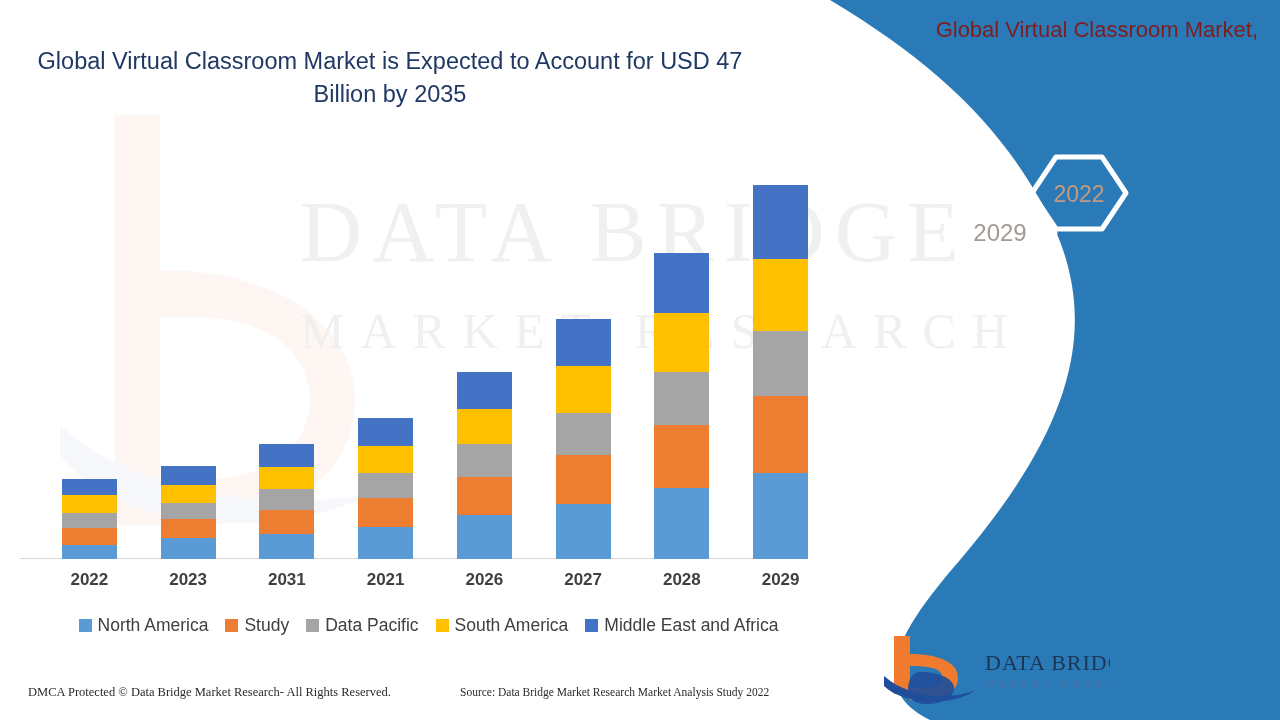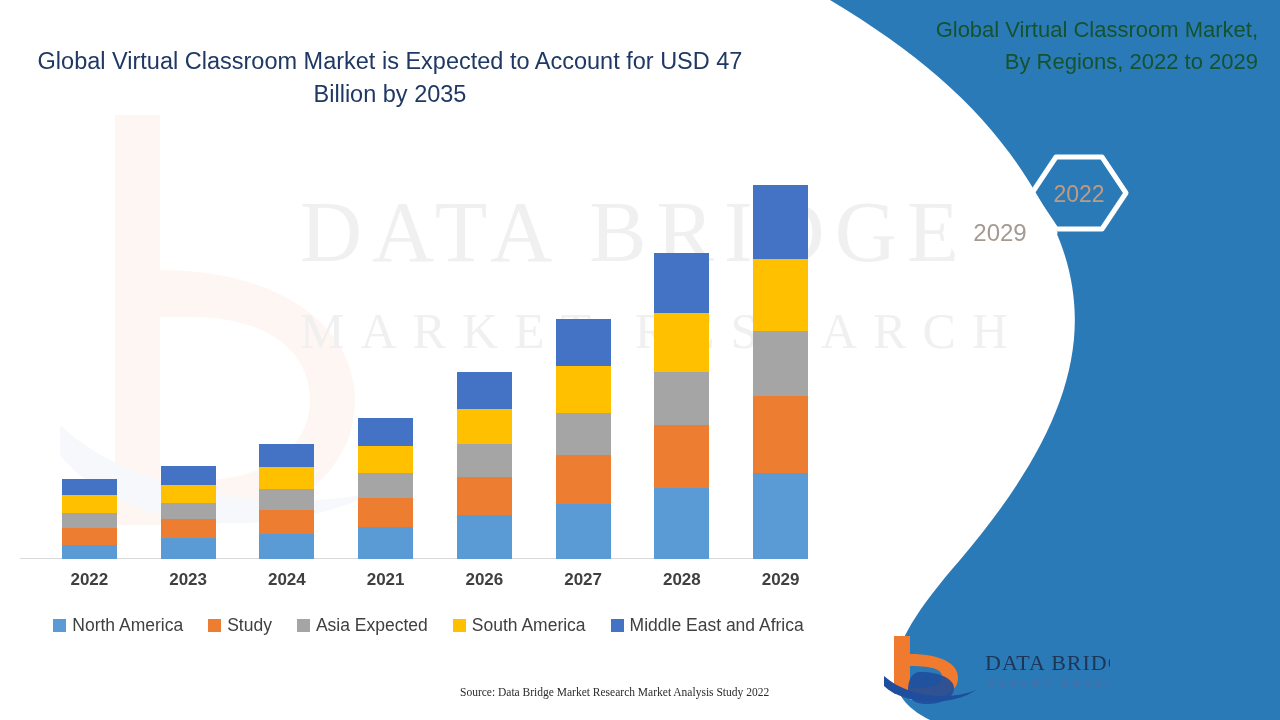--- a/index.html
+++ b/index.html
@@ -48,21 +48,21 @@
     position:absolute;left:40px;top:570px;width:790px;
     display:flex;justify-content:space-around;
   }
   .xlabels span{
     width:88px;text-align:center;font-size:17px;font-weight:bold;
     color:#404040;
   }
 
   .legend{
     position:absolute;left:40px;top:615px;width:790px;
-    display:flex;justify-content:center;align-items:flex-start;gap:12px;
+    display:flex;justify-content:center;align-items:flex-start;gap:4px;
   }
   .lg-item{display:flex;align-items:center;margin-right:13px;}
   .lg-swatch{width:13px;height:13px;margin-right:6px;flex:0 0 auto;}
   .lg-label{font-size:17.5px;color:#404040;white-space:nowrap;}
 
   .footer-left{
     position:absolute;left:28px;top:685px;font-size:12.5px;color:#2b2b2b;
     font-family:"Liberation Serif",serif;
   }
   .footer-right{
@@ -73,21 +73,21 @@
   
   .panel{
     position:absolute;right:0;top:0;width:470px;height:720px;
     overflow:hidden;
   }
   .panel svg.shape{position:absolute;inset:0;}
   .panel-inner{position:absolute;inset:0;}
 
   .panel-title{
     position:absolute;right:22px;top:14px;width:400px;
-    color:#14532d;font-size:22px;line-height:1.45;text-align:right;
+    color:#7f1d1d;font-size:22px;line-height:1.45;text-align:right;
   }
 
   .hexwrap{position:absolute;left:0;top:150px;width:470px;height:150px;}
 
   .brand{
     position:absolute;left:0;top:305px;width:470px;text-align:center;
     color:#d7e63c;font-size:24.5px;line-height:1.32;letter-spacing:.2px;
   }
 
   .logo{position:absolute;left:880px;top:628px;width:230px;height:80px;}
@@ -182,62 +182,62 @@
           <div class="seg" title="Asia Pacific 2029: 8.2" style="height: 65.2511px; background: rgb(165, 165, 165);"></div>
           <div class="seg" title="Europe 2029: 9.7" style="height: 77.1872px; background: rgb(237, 125, 49);"></div>
           <div class="seg" title="North America 2029: 10.8" style="height: 85.9404px; background: rgb(91, 155, 213);"></div>
         </div>
       </div>
     </div>
 
   <div class="xlabels" id="xlabels">
       <span>2022</span>
       <span>2023</span>
-      <span>2024</span>
+      <span>2031</span>
       <span>2021</span>
       <span>2026</span>
       <span>2027</span>
       <span>2028</span>
       <span>2029</span>
     </div>
 
   <div class="legend" id="legend">
       <div class="lg-item">
         <span class="lg-swatch" style="background: rgb(91, 155, 213);"></span>
         <span class="lg-label">North America</span>
       </div>
       <div class="lg-item">
         <span class="lg-swatch" style="background: rgb(237, 125, 49);"></span>
         <span class="lg-label">Study</span>
       </div>
       <div class="lg-item">
         <span class="lg-swatch" style="background: rgb(165, 165, 165);"></span>
-        <span class="lg-label">Asia Expected</span>
+        <span class="lg-label">Data Pacific</span>
       </div>
       <div class="lg-item">
         <span class="lg-swatch" style="background: rgb(255, 192, 0);"></span>
         <span class="lg-label">South America</span>
       </div>
       <div class="lg-item">
         <span class="lg-swatch" style="background: rgb(68, 114, 196);"></span>
         <span class="lg-label">Middle East and Africa</span>
       </div>
     </div>
 
+  <div class="footer-left">DMCA Protected © Data Bridge Market Research- All Rights Reserved.</div>
   <div class="footer-right">Source: Data Bridge Market Research Market Analysis Study 2022</div>
 
   <div class="panel">
     <svg class="shape" viewBox="0 0 470 720" preserveAspectRatio="none">
       <path d="M470 0 L470 720 L120 720 C60 690 80 640 150 560 C260 430 300 320 230 200 C185 120 120 60 20 0 Z" fill="#2b7ab8"></path>
     </svg>
 
     <div class="panel-inner">
       <div class="panel-title">
         <div>Global Virtual Classroom Market,</div>
-        <div>By Regions, 2022 to 2029</div>
       </div>
 
       <div class="hexwrap">
         <svg viewBox="0 0 470 150" width="470" height="150">
 
           <polygon points="135,83 163,38 217,38 245,83 217,128 163,128" fill="none" stroke="#ffffff" stroke-width="5" stroke-linejoin="round"></polygon>
           <text id="hexFar" x="190" y="91" text-anchor="middle" font-family="Liberation Sans, sans-serif" font-size="24" fill="#a59a92">2029</text>
 
           <polygon points="222,43 246,7 292,7 316,43 292,79 246,79" fill="none" stroke="#ffffff" stroke-width="5" stroke-linejoin="round"></polygon>
           <text id="hexNear" x="269" y="52" text-anchor="middle" font-family="Liberation Sans, sans-serif" font-size="23" fill="#c49a7e">2022</text>

